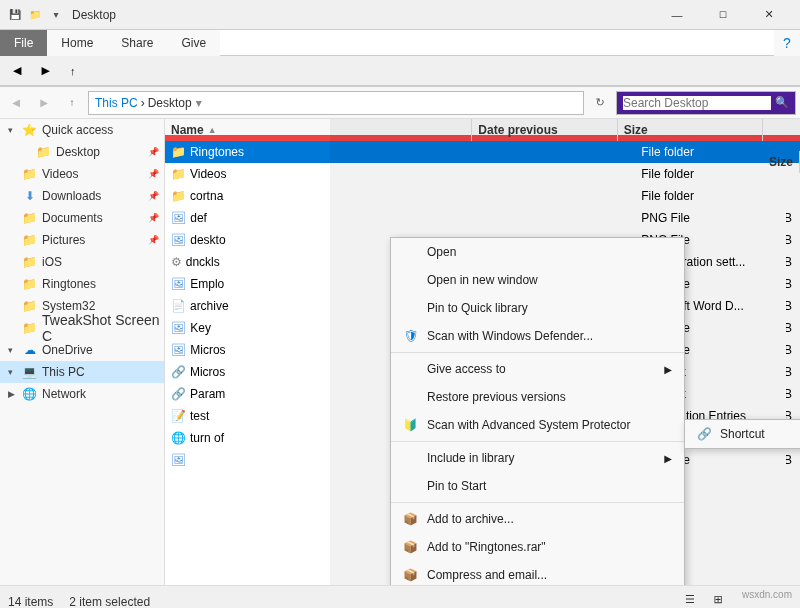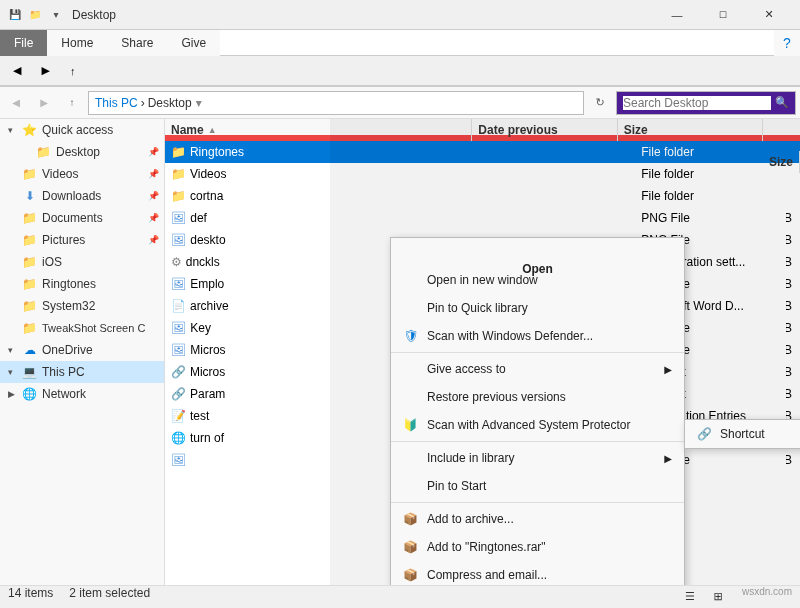--- a/index.html
+++ b/index.html
@@ -57,21 +57,21 @@
     .file-rows { overflow-y: auto; height: calc(100% - 22px); }
     .file-row { display: flex; align-items: center; height: 22px; cursor: pointer; }
     .file-row.highlighted { background: #0078d7; color: #fff; }
     .file-cell { display: flex; align-items: center; padding: 0 6px; height: 22px; font-size: 12px; overflow: hidden; white-space: nowrap; text-overflow: ellipsis; }
     .file-cell-name { width: 340px; gap: 4px; }
     .file-cell-date { width: 160px; }
     .file-cell-type { width: 160px; }
     .file-cell-size { flex: 1; justify-content: flex-end; padding-right: 8px; }
 
     
-    .status-bar { height: 24px; background: #f0f0f0; border-top: 1px solid #ddd; display: flex; align-items: flex-start; padding: 0 8px; font-size: 12px; color: #333; gap: 16px; }
+    .status-bar { height: 24px; background: #f0f0f0; border-top: 1px solid #ddd; display: flex; align-items: flex-end; padding: 0 8px; font-size: 12px; color: #333; gap: 16px; }
     .status-right { margin-left: auto; display: flex; gap: 4px; }
     .status-view-btn { width: 24px; height: 20px; display: flex; align-items: center; justify-content: center; font-size: 11px; cursor: pointer; border: 1px solid transparent; }
 
     
     .context-menu { position: absolute; left: 225px; top: 118px; width: 295px; background: #f8f8f8; border: 1px solid #bbb; box-shadow: 2px 2px 8px rgba(0,0,0,0.2); z-index: 100; }
     .ctx-item { display: flex; align-items: center; height: 28px; padding: 0 12px; cursor: pointer; font-size: 12px; color: #222; gap: 8px; }
     .ctx-item .ctx-icon { width: 16px; height: 16px; display: flex; align-items: center; justify-content: center; flex-shrink: 0; }
     .ctx-item .ctx-arrow { margin-left: auto; font-size: 10px; }
     .ctx-separator { height: 1px; background: #ddd; margin: 2px 0; }
 
@@ -179,21 +179,21 @@
     <div class="sidebar-item" style="padding-left:22px;">
       <span class="icon icon-folder">📁</span>
       <span class="label">Ringtones</span>
     </div>
     <div class="sidebar-item" style="padding-left:22px;">
       <span class="icon icon-folder">📁</span>
       <span class="label">System32</span>
     </div>
     <div class="sidebar-item" style="padding-left:22px;">
       <span class="icon icon-folder">📁</span>
-      <span class="label" style="font-size:11px;">TweakShot Screen C</span>
+      <span class="label" style="font-size:14px;">TweakShot Screen C</span>
     </div>
 
     <div class="sidebar-item">
       <span class="arrow">▾</span>
       <span class="icon" style="color:#0078d7;">☁</span>
       <span class="label">OneDrive</span>
     </div>
 
     <div class="sidebar-item selected">
       <span class="arrow">▾</span>
@@ -360,21 +360,21 @@
         </div>
         <div class="file-cell file-cell-date"></div>
         <div class="file-cell file-cell-type">PNG File</div>
         <div class="file-cell file-cell-size">66 KB</div>
       </div>
     </div>
 
     <div class="overlay"></div>
 
     <div class="context-menu">
-      <div class="ctx-item" style="font-weight:bold;flex-direction:column;">
+      <div class="ctx-item" style="font-weight:normal;">
         <span class="ctx-icon"></span>
         <span>Open</span>
       </div>
       <div class="ctx-item">
         <span class="ctx-icon"></span>
         <span>Open in new window</span>
       </div>
       <div class="ctx-item">
         <span class="ctx-icon"></span>
         <span>Pin to Quick library</span>

